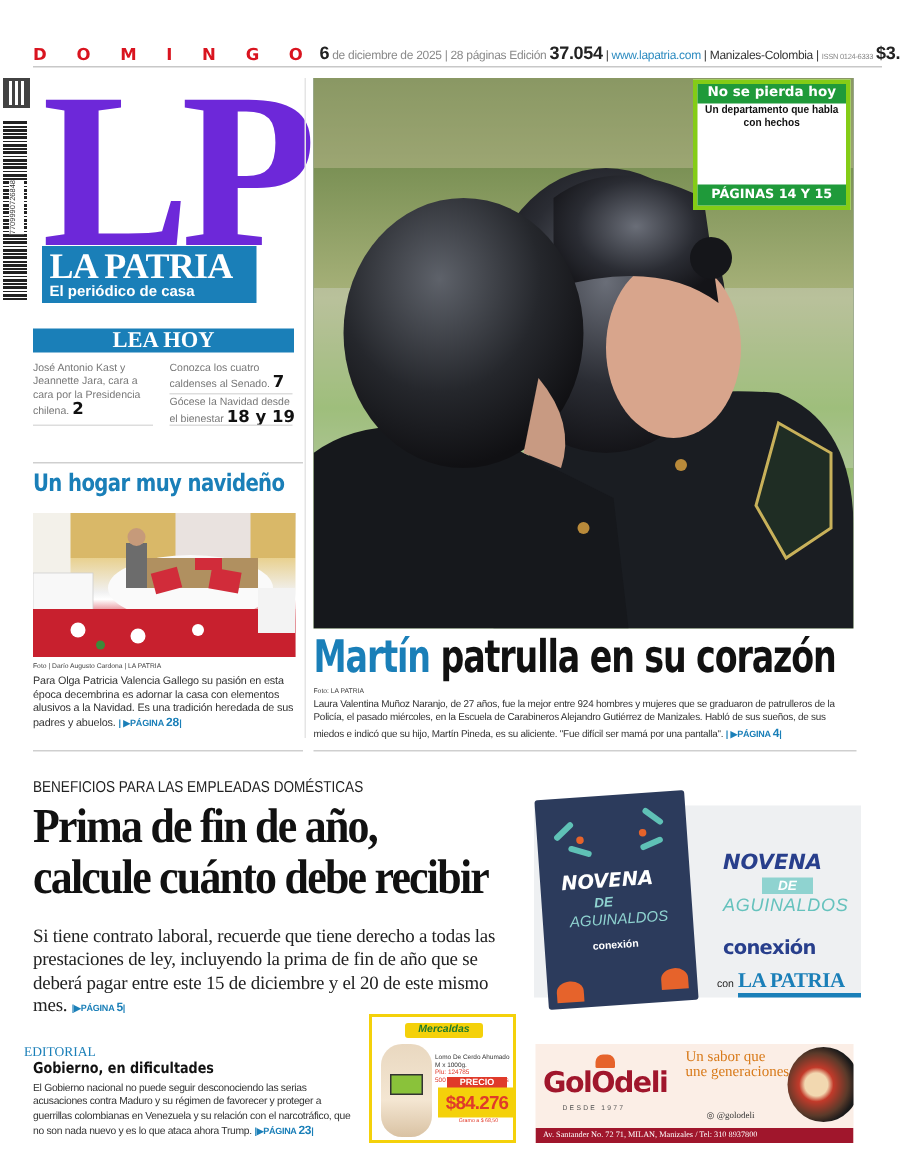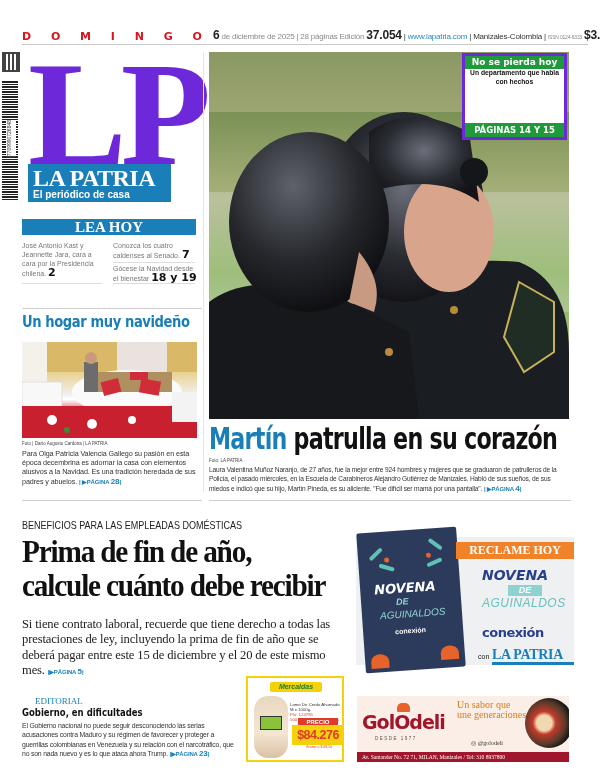--- a/index.html
+++ b/index.html
@@ -39,39 +39,39 @@
   .hogar-title { left: 22px; top: 312px; font-family: "DejaVu Sans", sans-serif; font-weight: bold; font-size: 16px; color: #1a7fb8; transform: scaleX(0.82); transform-origin: left; white-space: nowrap; letter-spacing: -0.5px; }
   .hogar-photo { left: 22px; top: 342px; width: 175px; height: 96px; overflow: hidden;
     background: linear-gradient(180deg, #c9a55a 0%, #e8cf8a 30%, #f1f1f1 55%, #ffffff 60%, #d12c3a 75%, #b5202e 100%); }
   .caption-credit { font-size: 4.5px; color: #444; }
   .body-small { font-size: 7.2px; line-height: 9.2px; color: #333; }
   .pg { color: #1a7fb8; font-weight: bold; font-size: 6px; }
   .pg b { font-size: 8px; }
 
   
   .main-photo { left: 209px; top: 52px; width: 360px; height: 367px; overflow: hidden; background: #3e5a2a; }
-  .caldas-box { left: 462px; top: 53px; width: 105px; height: 87px; background: #fff; border: 3px solid #6d28d9; }
+  .caldas-box { left: 462px; top: 53px; width: 105px; height: 87px; background: #fff; border: 3px solid #84cc16; }
   .caldas-top { background: #1f9a3a; color: #fff; font-weight: bold; font-size: 9px; text-align: center; height: 13px; line-height: 12px; font-family: "DejaVu Sans", sans-serif; }
   .caldas-word { text-align: center; font-family: "DejaVu Sans", sans-serif; font-weight: 900; font-size: 23px; line-height: 25px; letter-spacing: 1px;
     background: linear-gradient(90deg, #a76b4e, #c0392b, #b07a4a, #3d78b5, #c28b3c, #6a8a5a); -webkit-background-clip: text; background-clip: text; color: transparent; }
   .caldas-sub { text-align: center; font-size: 7.5px; line-height: 8.5px; color: #111; font-weight: bold; transform: scaleX(0.9); }
   .caldas-bot { position: absolute; bottom: 0; left: 0; right: 0; background: #1f9a3a; color: #fff; font-weight: bold; font-size: 8.5px; text-align: center; height: 14px; line-height: 14px; font-family: "DejaVu Sans", sans-serif; }
 
   
   .martin-title { left: 209px; top: 422px; font-family: "DejaVu Sans", sans-serif; font-weight: bold; font-size: 30px; line-height: 34px; white-space: nowrap; transform: scaleX(0.74); transform-origin: left; letter-spacing: -1px; }
   .martin-title .blue { color: #1a7fb8; }
   .martin-title .dark { color: #111; }
 
   
   .kicker { left: 22px; top: 519px; font-size: 10.5px; color: #222; white-space: nowrap; transform: scaleX(0.86); transform-origin: left; }
   .prima-title { left: 22px; top: 534px; font-family: "Liberation Serif", serif; font-weight: bold; font-size: 32.5px; line-height: 34px; color: #111; letter-spacing: -1.3px; transform: scaleX(0.9); transform-origin: left; white-space: nowrap; }
   .prima-body { left: 22px; top: 617px; width: 323px; font-family: "Liberation Serif", serif; font-size: 12.6px; line-height: 15.3px; color: #222; letter-spacing: -0.15px; }
 
   
-  .ed-label { left: 35px; top: 696px; font-family: "Liberation Serif", serif; font-size: 9px; color: #1a7fb8; }
+  .ed-label { left: 16px; top: 696px; font-family: "Liberation Serif", serif; font-size: 9px; color: #1a7fb8; }
   .ed-title { left: 22px; top: 707px; font-family: "DejaVu Sans", sans-serif; font-weight: bold; font-size: 10px; color: #111; transform: scaleX(0.85); transform-origin: left; white-space: nowrap; }
   .ed-body { left: 22px; top: 721px; width: 215px; font-size: 6.9px; line-height: 9.3px; color: #333; letter-spacing: -0.2px; }
 
   
   .merc { left: 246px; top: 676px; width: 98px; height: 86px; border: 2px solid #f4d10a; background: #fff; }
   .merc-logo { position: absolute; left: 22px; top: 4px; width: 52px; height: 10px; background: #f4d10a; color: #1f7a2a; font-weight: bold; font-style: italic; font-size: 7px; text-align: center; line-height: 10px; border-radius: 2px; }
   .merc-prod { position: absolute; left: 6px; top: 18px; width: 34px; height: 62px; border-radius: 14px; background: linear-gradient(180deg, #e9d8c0, #f4e6d2 60%, #d9c2a3); }
   .merc-prod .lbl { position: absolute; left: 6px; top: 20px; width: 22px; height: 14px; background: #8ac23a; border: 1px solid #333; }
   .merc-name { position: absolute; left: 42px; top: 24px; width: 54px; font-size: 4.3px; line-height: 5px; color: #333; }
   .merc-name .red { color: #e03a2a; }
@@ -293,21 +293,20 @@
     <div class="leaf" style="left:68px; top:32px; transform:rotate(-20deg);"></div>
     <div class="berry" style="left:26px; top:26px;"></div>
     <div class="berry" style="left:68px; top:24px;"></div>
     <div class="t1">NOVENA</div>
     <div class="t2">DE</div>
     <div class="t3">AGUINALDOS</div>
     <div class="t4">conexión</div>
     <div class="sun" style="left:6px; top:122px;"></div>
     <div class="sun" style="left:76px; top:118px;"></div>
   </div>
-  <div class="nov-reclame">RECLAME HOY</div>
   <div class="nov-title">NOVENA</div>
   <div class="nov-de">DE</div>
   <div class="nov-agui">AGUINALDOS</div>
   <div class="nov-conex">conexión</div>
   <div class="nov-con">con</div>
   <div class="nov-lp">LA PATRIA</div>
   <div class="nov-lp-bar"></div>
 </div>
 
 <div class="abs golo">

